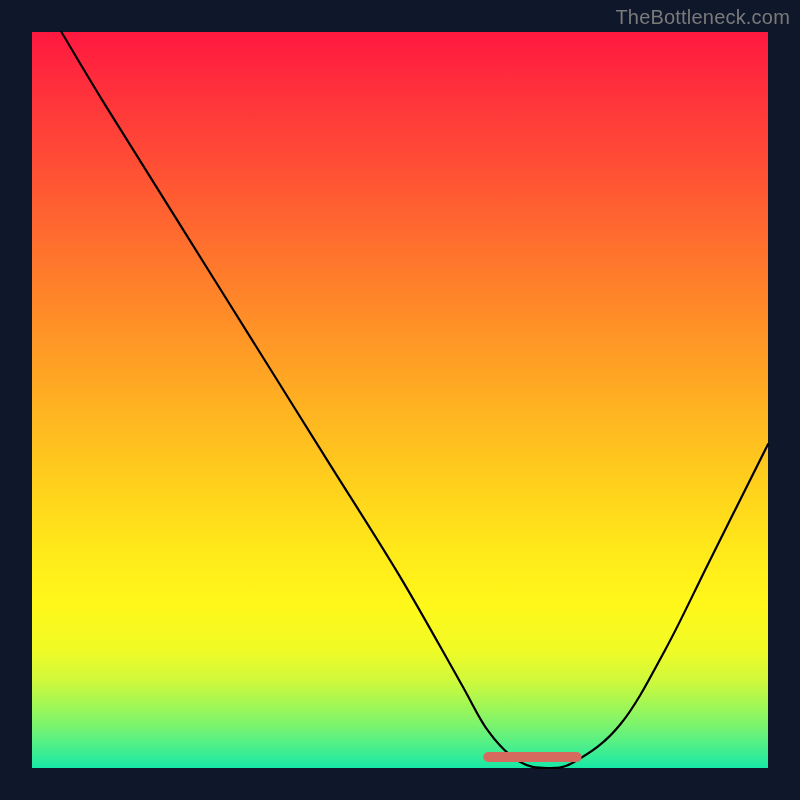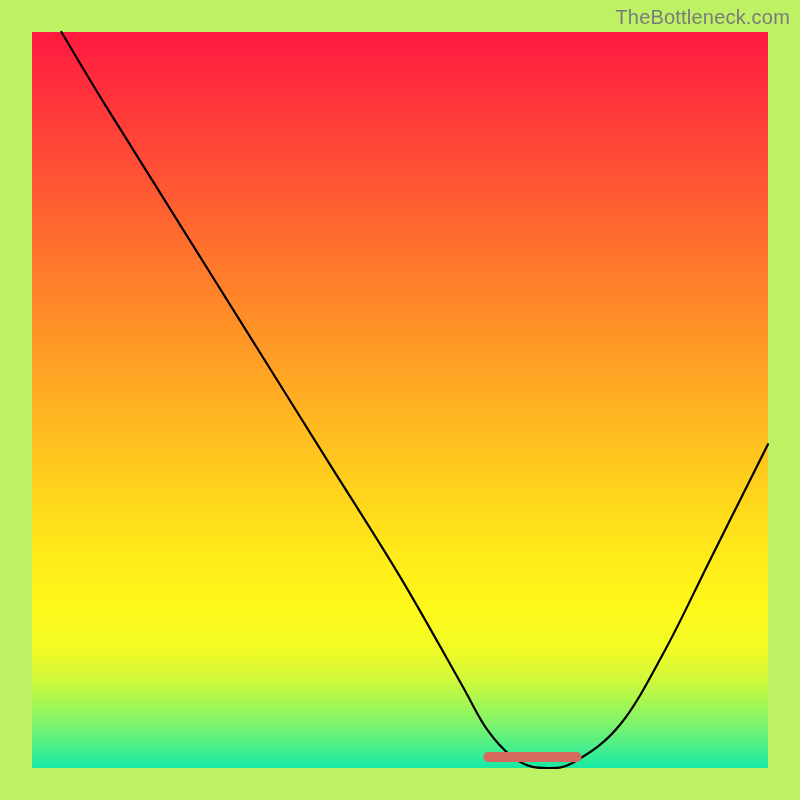--- a/index.html
+++ b/index.html
@@ -8,21 +8,21 @@
     width: 800px;
     height: 800px;
     background: #000;
     overflow: hidden;
     font-family: Arial, Helvetica, sans-serif;
   }
   .frame {
     position: relative;
     width: 800px;
     height: 800px;
-    background: #bef264;
+    background: #0f172a;
   }
   .plot-area {
     position: absolute;
     left: 32px;
     top: 32px;
     width: 736px;
     height: 736px;
     background: linear-gradient(to bottom,
       #ff1840 0%,
       #ff2b3d 6%,

